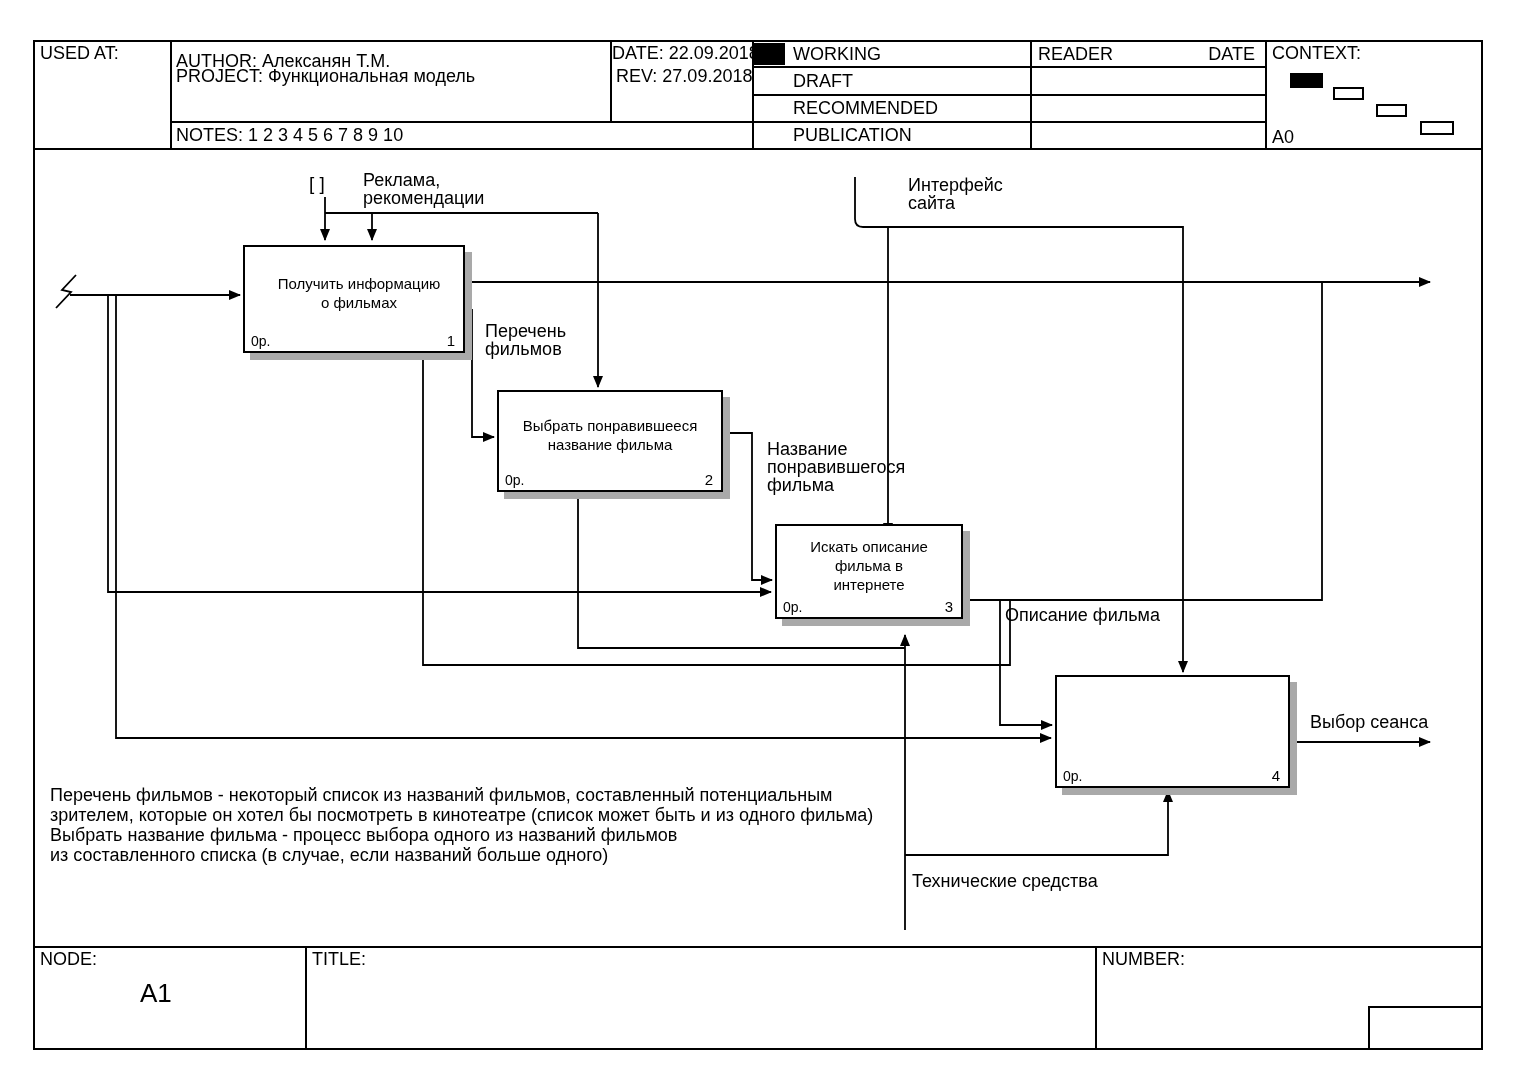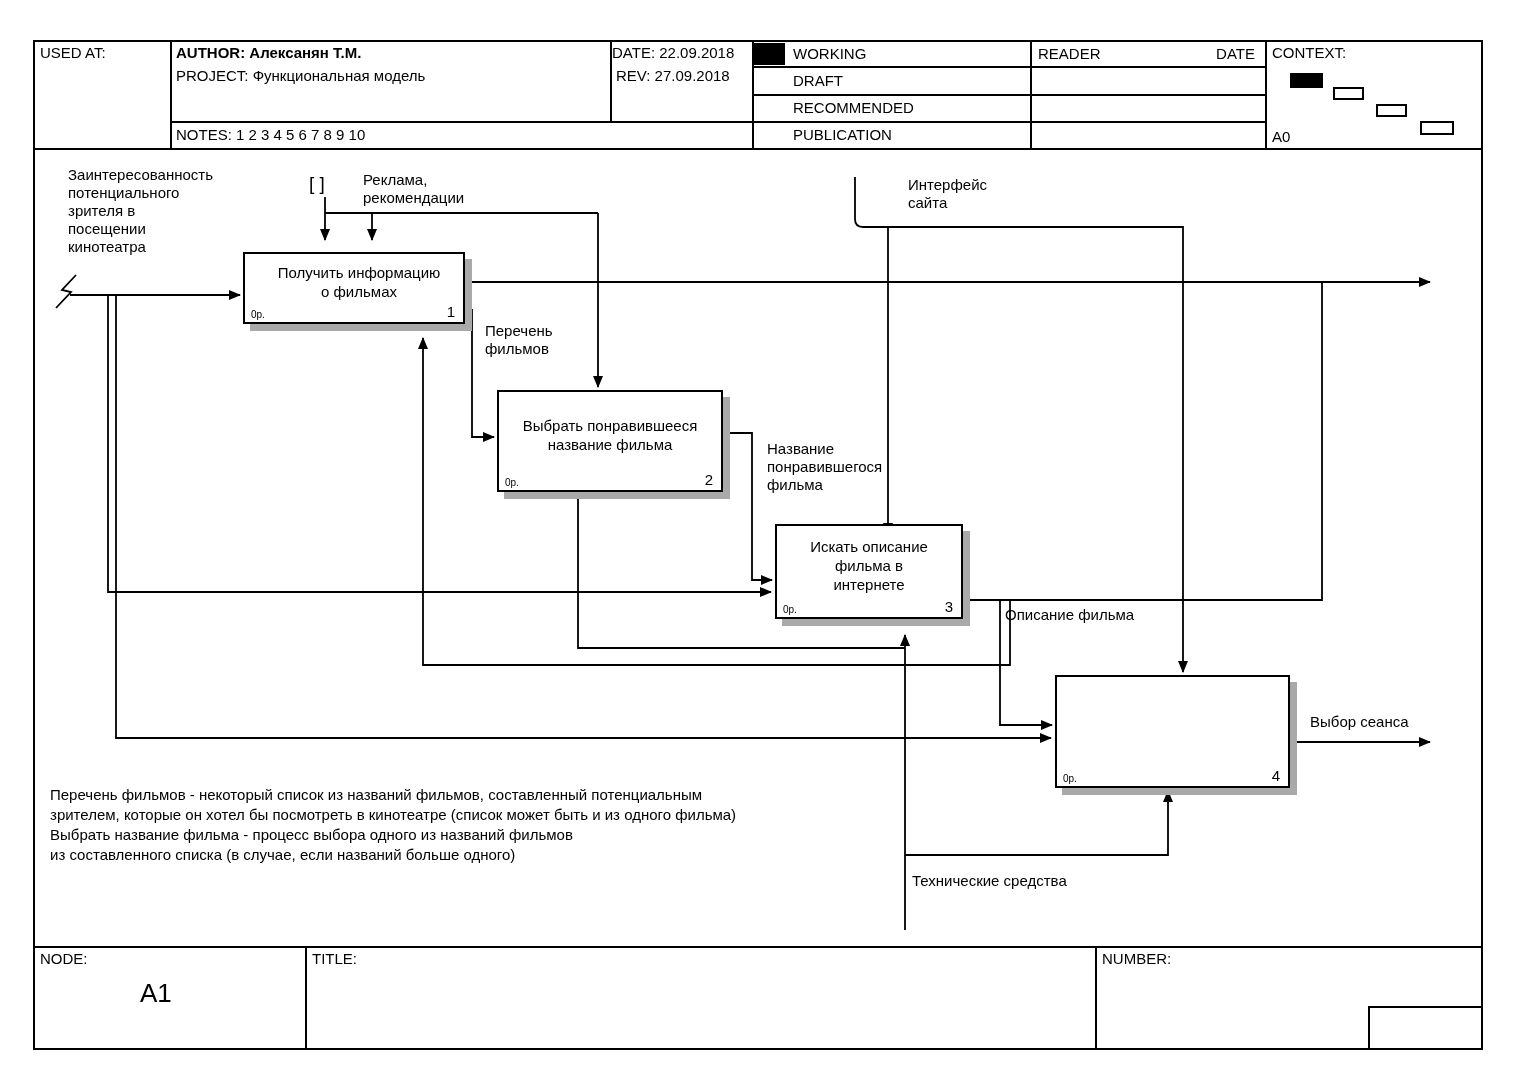--- a/index.html
+++ b/index.html
@@ -3,28 +3,28 @@
 <meta charset="utf-8">
 <style>
   html,body{margin:0;padding:0;background:#fff;}
   .page{
     position:relative;width:1516px;height:1072px;background:#ffffff;
     font-family:"Liberation Sans","DejaVu Sans",sans-serif;color:#000;overflow:hidden;
   }
   .frame{position:absolute;left:33px;top:40px;width:1450px;height:1010px;
     border:2px solid #000;box-sizing:border-box;}
   .hl{position:absolute;background:#000;}
-  .t{position:absolute;font-size:15px;line-height:18px;white-space:pre-line;}
+  .t{position:absolute;font-size:18px;line-height:18px;white-space:pre-line;}
   .big{font-size:26px;line-height:30px;}
   .note{line-height:20px;}
   .tunnel{font-size:19px;}
   .abox{position:absolute;background:#fff;border:2px solid #000;box-sizing:border-box;
     box-shadow:7px 7px 0 #a9a9a9;display:flex;align-items:center;justify-content:center;}
   .abox .lbl{white-space:pre-line;text-align:center;font-size:15px;line-height:19px;padding:0 4px 12px 4px;}
-  .abox .cost{position:absolute;left:6px;bottom:2px;font-size:10px;margin-top:48px;}
+  .abox .cost{position:absolute;left:6px;bottom:2px;font-size:14px;margin-top:48px;}
   .abox .num{position:absolute;right:8px;bottom:2px;font-size:15px;}
   .cs{position:absolute;box-sizing:border-box;}
   svg.net{position:absolute;left:0;top:0;}
 </style>
 </head>
 <body>
 
 <div class="page">
 
   <div class="frame"></div>
@@ -34,21 +34,21 @@
   <div class="hl" style="left:610px;top:42px;width:2px;height:81px;"></div>
   <div class="hl" style="left:752px;top:42px;width:2px;height:106px;"></div>
   <div class="hl" style="left:1030px;top:42px;width:2px;height:106px;"></div>
   <div class="hl" style="left:1265px;top:42px;width:2px;height:106px;"></div>
   <div class="hl" style="left:170px;top:121px;width:1095px;height:2px;"></div>
   <div class="hl" style="left:752px;top:66px;width:513px;height:2px;"></div>
   <div class="hl" style="left:752px;top:94px;width:513px;height:2px;"></div>
   <div class="hl" style="left:754px;top:43px;width:31px;height:22px;"></div>
 
   <div class="t" style="left:40px;top:44px;">USED AT:</div>
-  <div class="t" style="left:176px;top:44px;font-weight:bold;">AUTHOR: Алексанян Т.М.</div>
+  <div class="t" style="left:176px;top:52px;">AUTHOR: Алексанян Т.М.</div>
   <div class="t" style="left:176px;top:67px;">PROJECT: Функциональная модель</div>
   <div class="t" style="left:176px;top:126px;">NOTES: 1 2 3 4 5 6 7 8 9 10</div>
   <div class="t" style="left:612px;top:44px;">DATE: 22.09.2018</div>
   <div class="t" style="left:616px;top:67px;">REV: 27.09.2018</div>
   <div class="t" style="left:793px;top:45px;">WORKING</div>
   <div class="t" style="left:793px;top:72px;">DRAFT</div>
   <div class="t" style="left:793px;top:99px;">RECOMMENDED</div>
   <div class="t" style="left:793px;top:126px;">PUBLICATION</div>
   <div class="t" style="left:1038px;top:45px;">READER</div>
   <div class="t" style="left:1150px;top:45px;width:105px;text-align:right;">DATE</div>
@@ -85,21 +85,21 @@
       <path d="M 1010 600 V 665 H 423 V 338" marker-end="url(#ah)"></path>
       <path d="M 1290 742 H 1430" marker-end="url(#ah)"></path>
       <path d="M 905 930 V 635" marker-end="url(#ah)"></path>
       <path d="M 905 648 H 578 V 483" marker-end="url(#ah)"></path>
       <path d="M 905 855 H 1168 V 791" marker-end="url(#ah)"></path>
       <path d="M 777 551 L 791 538"></path>
       <path d="M 1057 689 L 1071 676"></path>
     </g>
   </svg>
 
-  <div class="abox" style="left:243px;top:252px;width:222px;height:72px;padding-left:10px;">
+  <div class="abox" style="left:243px;top:245px;width:222px;height:108px;padding-left:10px;">
     <div class="lbl">Получить информацию
 о фильмах</div>
     <div class="cost">0р.</div>
     <div class="num">1</div>
   </div>
   <div class="abox" style="left:497px;top:390px;width:226px;height:102px;">
     <div class="lbl">Выбрать понравившееся
 название фильма</div>
     <div class="cost">0р.</div>
     <div class="num">2</div>
@@ -109,25 +109,20 @@
 фильма в
 интернете</div>
     <div class="cost">0р.</div>
     <div class="num">3</div>
   </div>
   <div class="abox" style="left:1055px;top:675px;width:235px;height:113px;">
     <div class="cost">0р.</div>
     <div class="num">4</div>
   </div>
 
-  <div class="t" style="left:68px;top:166px;">Заинтересованность
-потенциального
-зрителя в
-посещении
-кинотеатра</div>
   <div class="t tunnel" style="left:309px;top:175px;">[ ]</div>
   <div class="t" style="left:363px;top:171px;">Реклама,
 рекомендации</div>
   <div class="t" style="left:908px;top:176px;">Интерфейс
 сайта</div>
   <div class="t" style="left:485px;top:322px;">Перечень
 фильмов</div>
   <div class="t" style="left:767px;top:440px;">Название
 понравившегося
 фильма</div>

